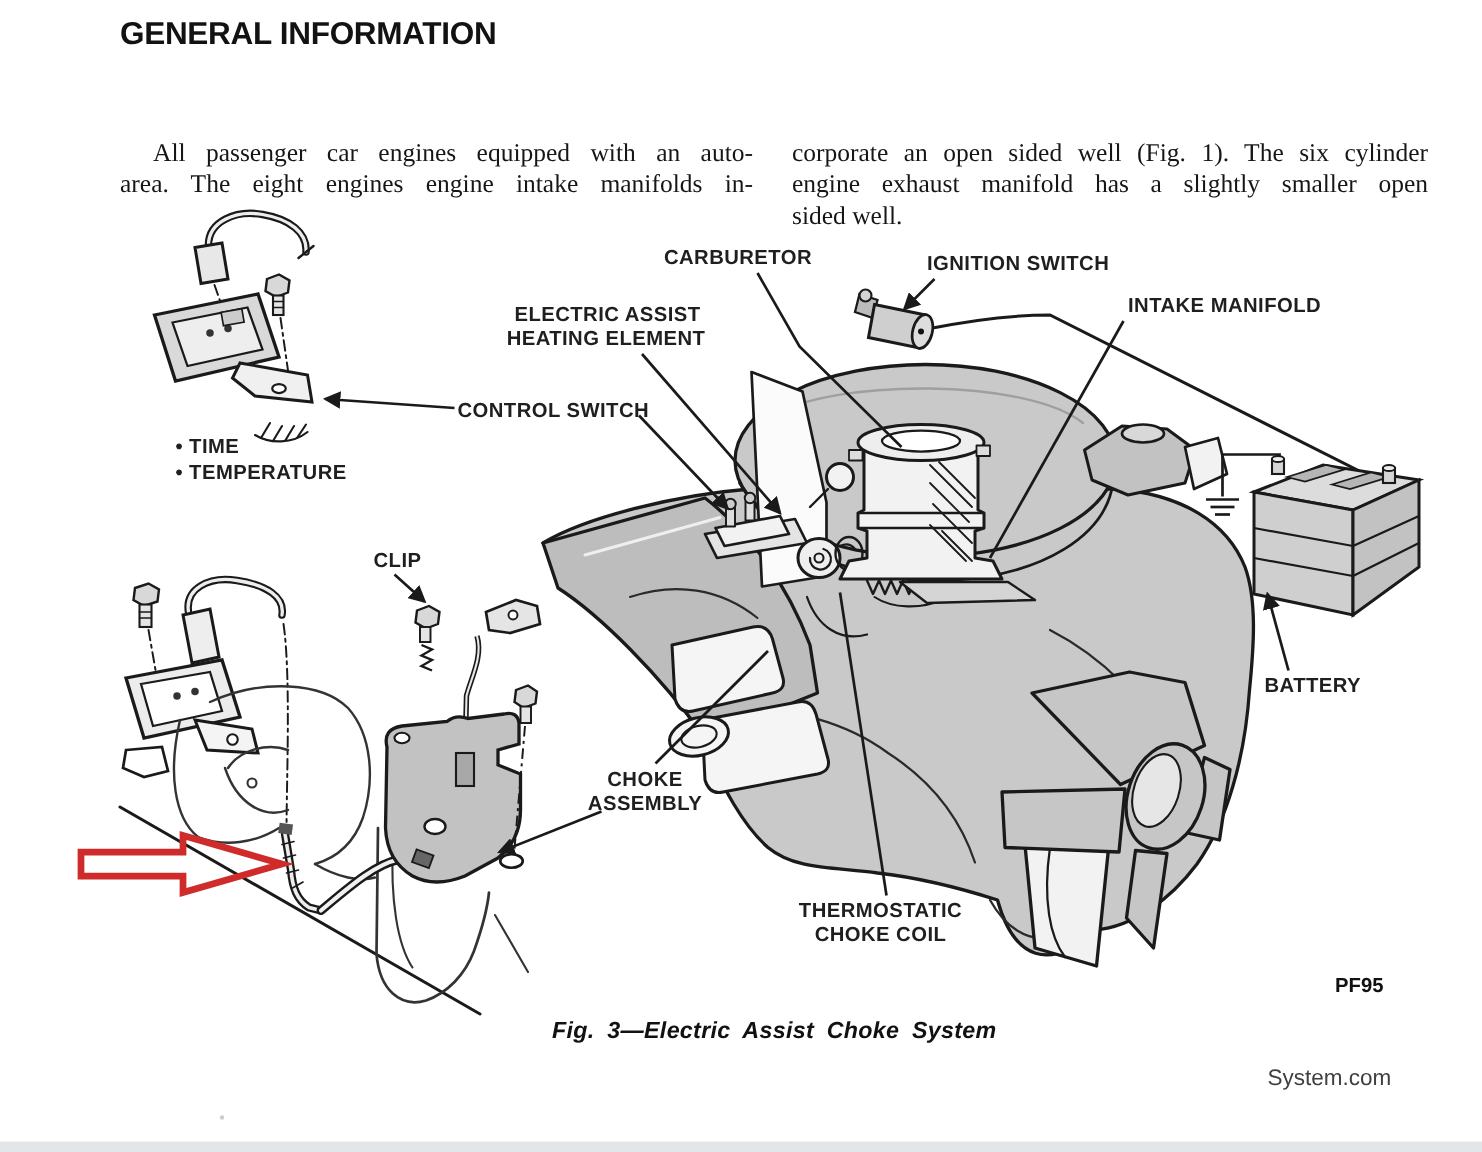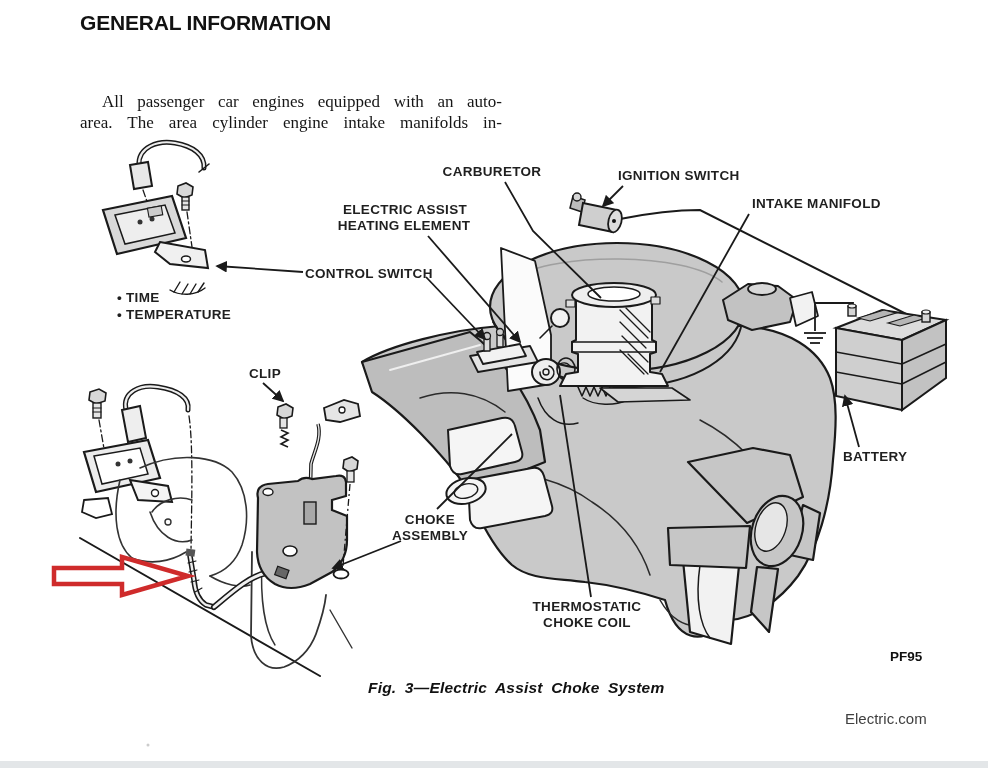--- a/index.html
+++ b/index.html
@@ -40,23 +40,28 @@
 </style>
 </head>
 <body>
 
 <div id="page">
 
   <div id="page-title">GENERAL INFORMATION</div>
 
   <div id="col-left" class="col">
     <div class="bodyline jline indent">All passenger car engines equipped with an auto-</div>
-    <div class="bodyline jline">area. The area cylinder engine intake manifolds in-</div>
+    <div class="bodyline jline">area. The eight engines engine intake manifolds in-</div>
   </div>
 
+  <div id="col-right" class="col">
+    <div class="bodyline jline">corporate an open sided well (Fig. 1). The six cylinder</div>
+    <div class="bodyline jline">engine exhaust manifold has a slightly smaller open</div>
+    <div class="bodyline">sided well.</div>
+  </div>
 
   <svg width="988" height="768" viewBox="0 0 988 768">
     <defs>
       <marker id="ah" viewBox="0 0 10 10" refX="8.5" refY="5" markerWidth="6.5" markerHeight="6.5" orient="auto-start-reverse">
         <path d="M0,0 L10,5 L0,10 z" fill="#1a1a1a"></path>
       </marker>
     </defs>
 
     <g stroke-linejoin="round" stroke-linecap="round">
 
@@ -317,15 +322,15 @@
       <text class="lbl" x="843" y="461">BATTERY</text>
       <text class="code" x="890" y="661">PF95</text>
     </g>
 
     <polygon points="54,568 122,568 122,557 188,576 122,595 122,584 54,584" fill="none" stroke="#cf2b2b" stroke-width="4.5" stroke-linejoin="miter"></polygon>
 
     <circle cx="148" cy="745" r="1.5" fill="#cccccc"></circle>
   </svg>
 
   <div id="fig-caption">Fig. 3—Electric Assist Choke System</div>
-  <div id="watermark">Electric.com</div>
+  <div id="watermark">System.com</div>
   <div id="bottom-band"></div>
 </div>
 
 </body></html>

